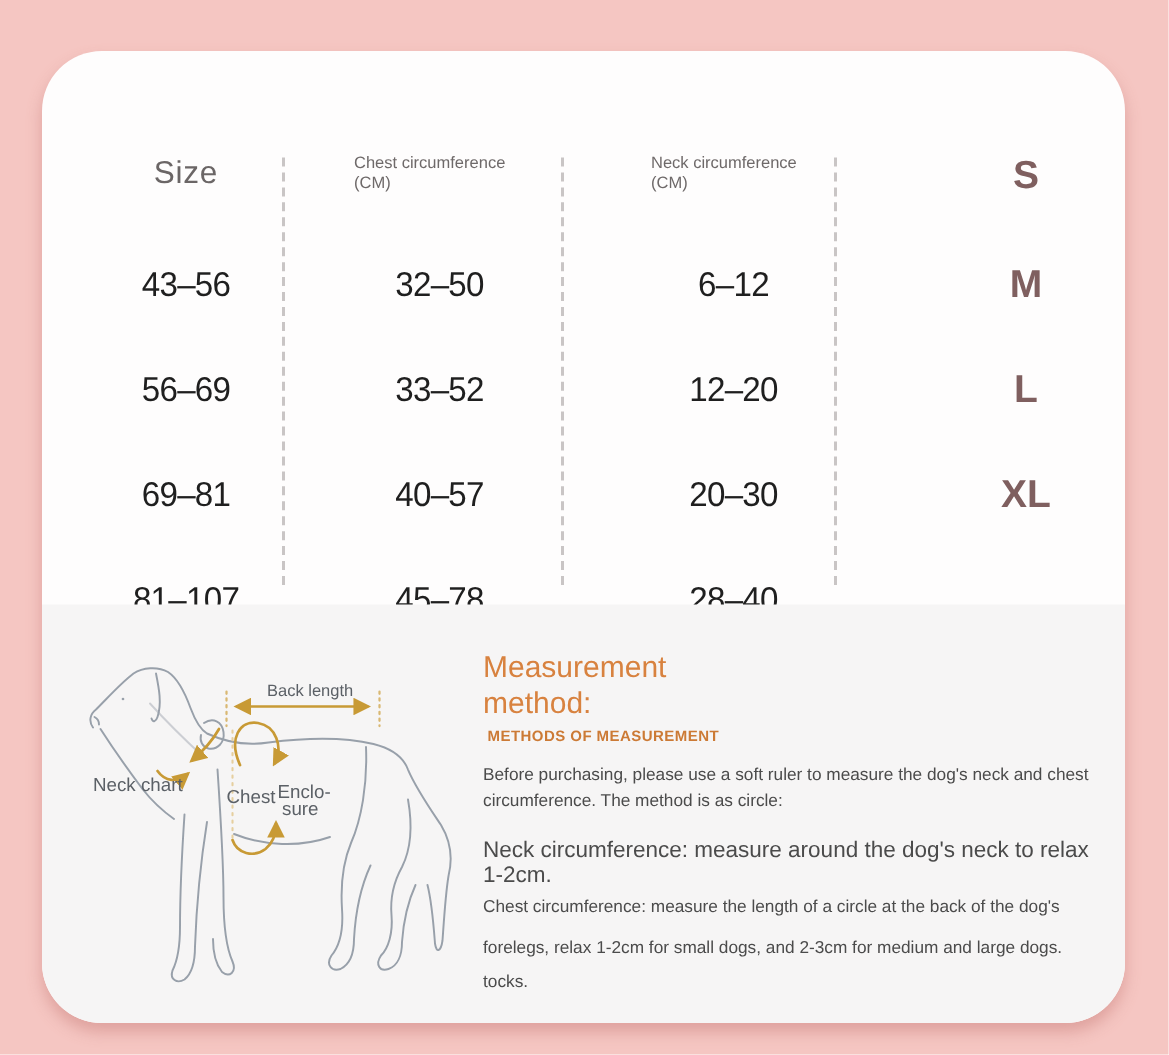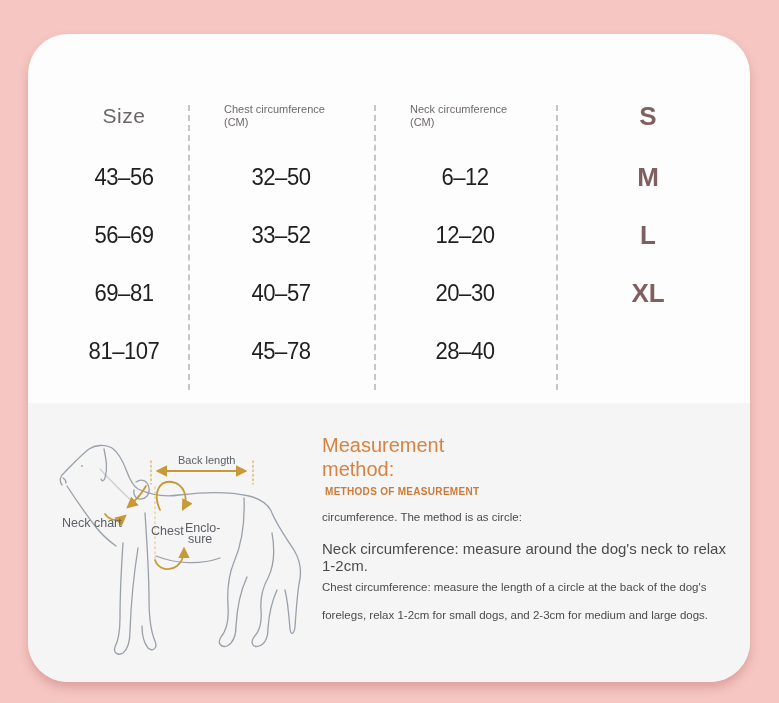--- a/index.html
+++ b/index.html
@@ -14,20 +14,21 @@
     position:absolute;left:28px;top:34px;width:722px;height:648px;
     background:#fefdfd;border-radius:40px;
     box-shadow:0 6px 10px rgba(196,118,112,0.45);
   }
   
   .size-table{
     position:absolute;left:32px;top:50px;width:680px;height:300px;
     display:grid;
     grid-template-columns:128px 186px 182px 184px;
     grid-template-rows:64px 58px 58px 58px 58px;
+    gap:12px;
   }
   .divider{
     position:absolute;top:21px;height:285px;width:0;
     border-left:2px dashed #c9c5c5;
   }
   .d1{left:128px;} .d2{left:314px;} .d3{left:496px;}
   .cell{display:flex;align-items:center;justify-content:center;}
   .th-size{font-size:21px;color:#6b6666;letter-spacing:.5px;}
   .th-small{
     justify-content:flex-start;padding-left:36px;
@@ -170,27 +171,29 @@
     <text class="lbl-med" x="103" y="97">Chest</text>
     <text class="lbl-med" x="137" y="94">Enclo-</text>
     <text class="lbl-med" x="140" y="105">sure</text>
   </svg>
 
   <div class="measure">
     <h2 class="m-title">Measurement method:</h2>
     <div class="m-subtitle">METHODS OF MEASUREMENT</div>
 
     <div class="m-par m-intro">
+      <span>Before purchasing, please use a soft ruler to measure the dog's neck and chest</span>
       <span>circumference. The method is as circle:</span>
     </div>
 
     <div class="m-par m-neck">Neck circumference: measure around the dog's neck to relax 1-2cm.</div>
 
     <div class="m-par m-chest">
       <span>Chest circumference: measure the length of a circle at the back of the dog's</span>
       <span>forelegs, relax 1-2cm for small dogs, and 2-3cm for medium and large dogs.</span>
     </div>
 
     <div class="m-par m-back">
+      <span>tocks.</span>
     </div>
   </div>
 
 </div>
 
 </body></html>

